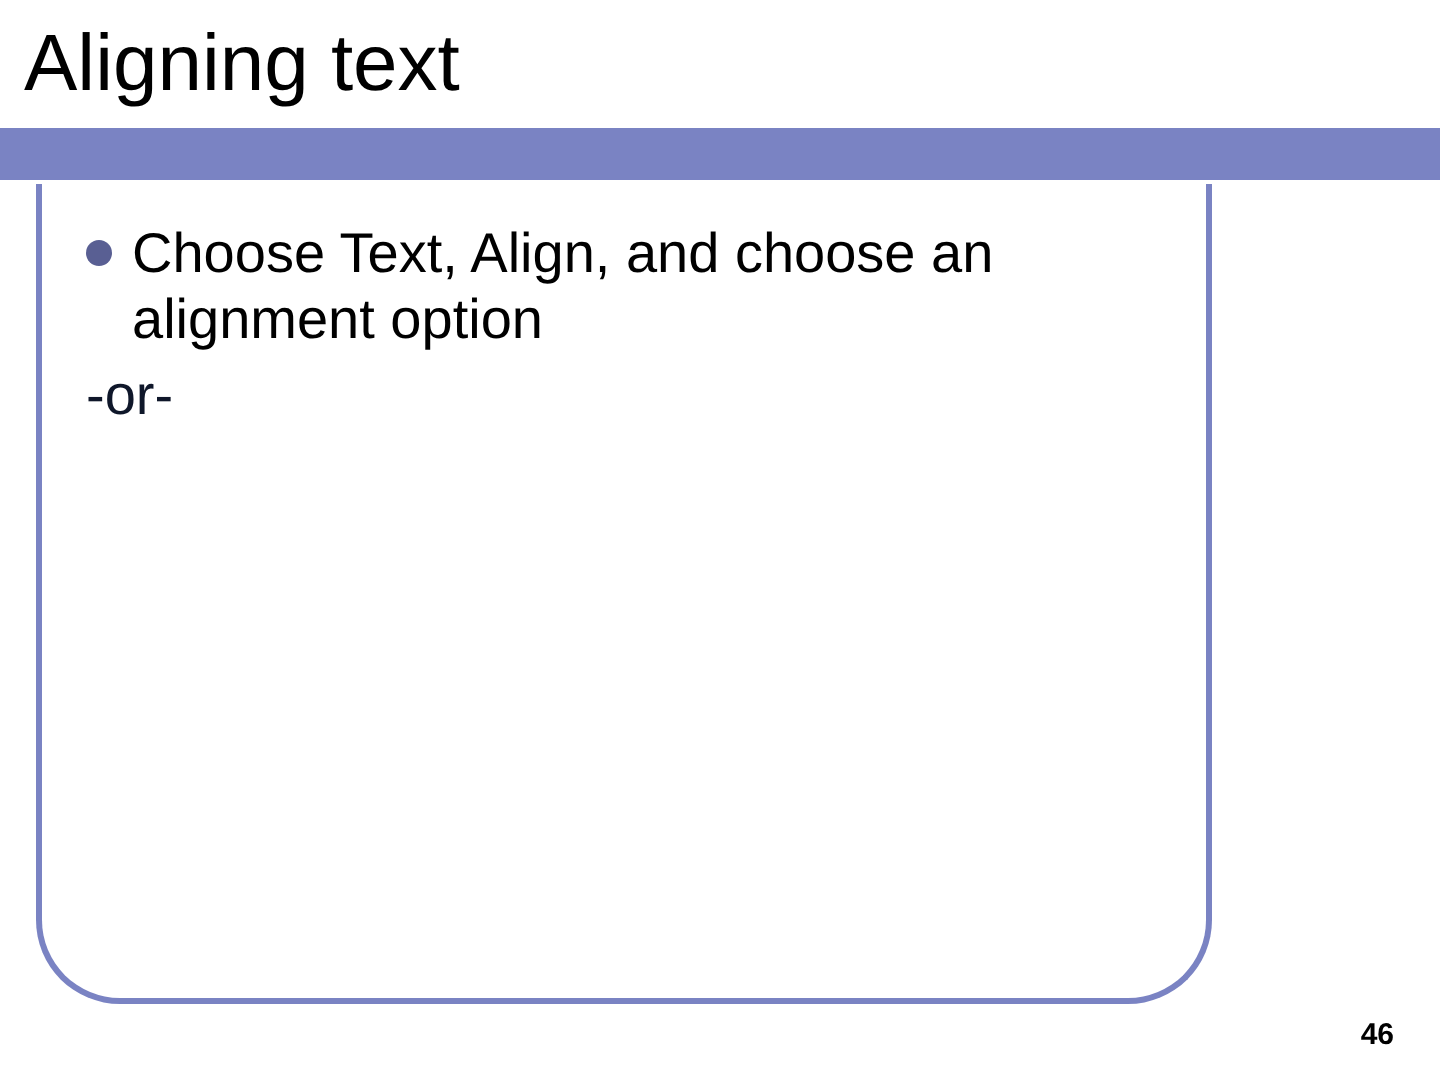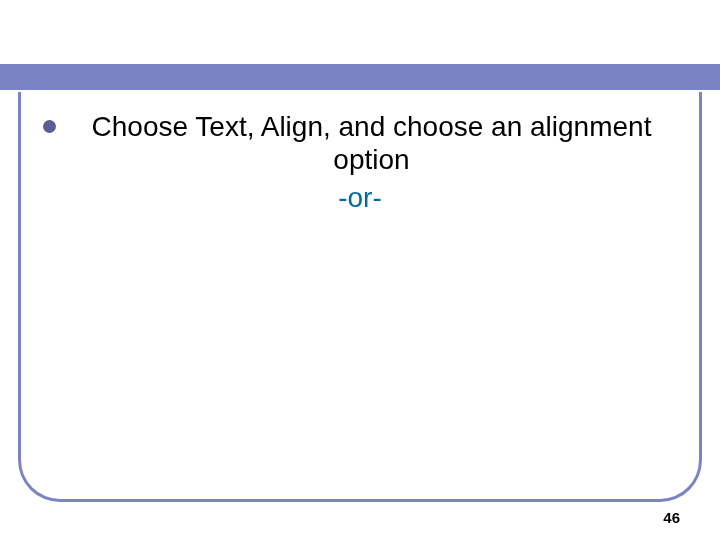--- a/index.html
+++ b/index.html
@@ -31,28 +31,27 @@
     top: 10px;
     font-size: 40px;
     color: #000;
     font-weight: 400;
     letter-spacing: 0px;
   }
   .body {
     position: absolute;
     left: 18px;
     top: 92px;
-    width: 684px;
+    width: 588px;
     height: 410px;
     border: 3px solid #7a83c3;
     border-top: none;
     border-radius: 0 0 42px 42px;
     box-sizing: border-box;
     padding: 18px 22px 10px 22px;
-    text-align: center;
   }
   .bullet-row {
     display: flex;
     align-items: flex-start;
     margin-bottom: 4px;
   }
   .bullet-dot {
     width: 13px;
     height: 13px;
     min-width: 13px;
@@ -62,39 +61,40 @@
     margin-right: 10px;
   }
   .bullet-text {
     font-size: 28px;
     line-height: 1.18;
     color: #000;
   }
   .or-line {
     font-size: 28px;
     line-height: 1.3;
-    color: #0369a1;
+    color: #0f172a;
     margin-left: 0px;
     margin-top: 2px;
     margin-bottom: 6px;
   }
   .page-num {
     position: absolute;
-    right: 40px;
+    right: 23px;
     bottom: 14px;
     font-size: 15px;
     font-weight: bold;
     color: #000;
   }
 </style>
 </head>
 <body>
 
 <div class="slide">
   <div class="header-band"></div>
+  <div class="title">Aligning text</div>
 
   <div class="body">
 
     <div class="bullet-row">
       <div class="bullet-dot"></div>
       <div class="bullet-text">Choose Text, Align, and choose an alignment option</div>
     </div>
 
     <div class="or-line">-or-</div>
 

